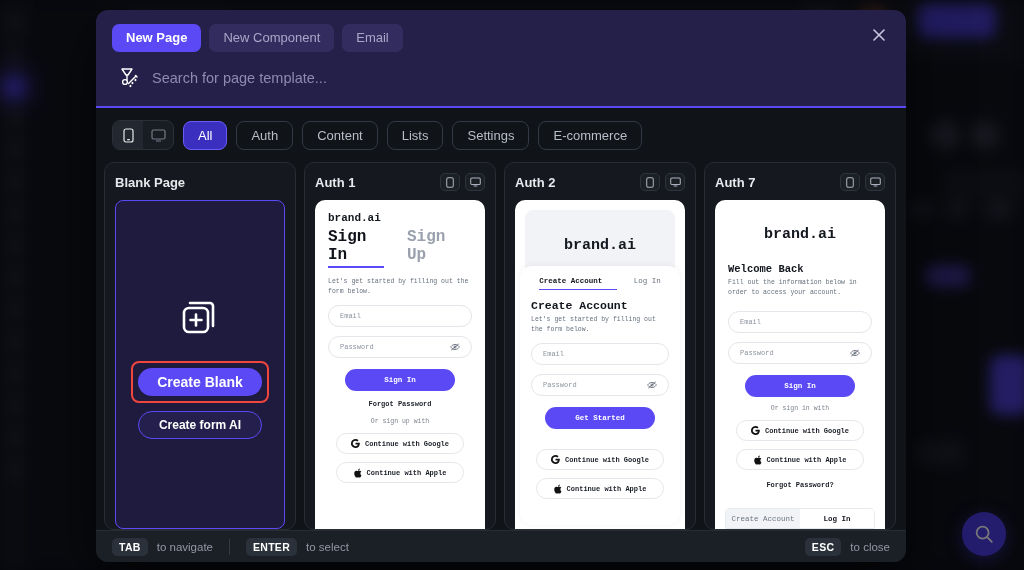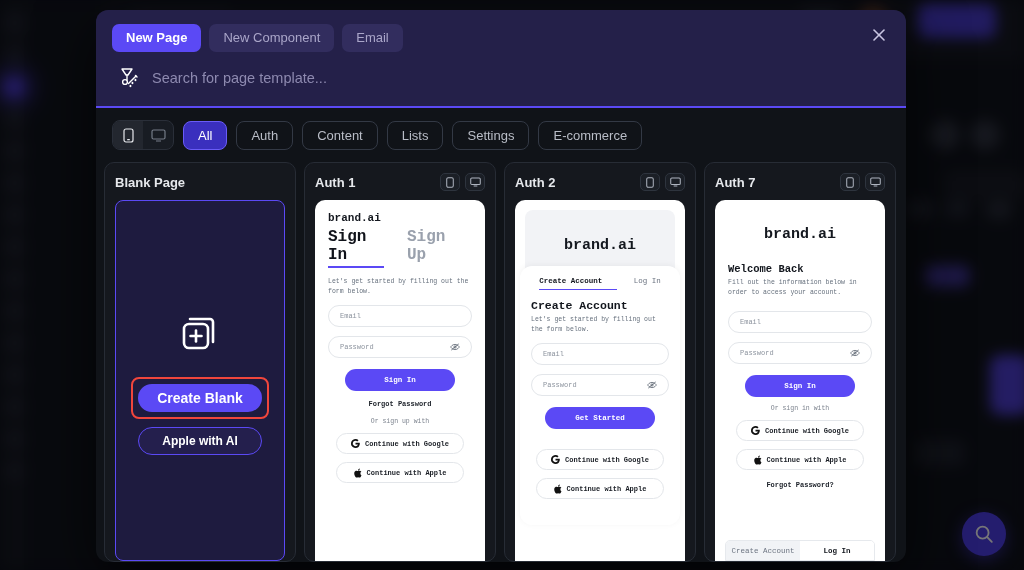--- a/index.html
+++ b/index.html
@@ -295,21 +295,21 @@
             <svg width="48" height="48" viewBox="0 0 48 48" fill="none" stroke="#ffffff" stroke-width="2.6" stroke-linecap="round" stroke-linejoin="round">
               <path d="M14 12 h20 a3 3 0 0 1 3 3 v20"></path>
               <rect x="8" y="17" width="24" height="24" rx="5"></rect>
               <line x1="20" y1="23.5" x2="20" y2="34.5"></line>
               <line x1="14.5" y1="29" x2="25.5" y2="29"></line>
             </svg>
           </span>
           <div class="sel-ring">
             <button class="btn-primary">Create Blank</button>
           </div>
-          <button class="btn-outline">Apple with AI</button>
+          <button class="btn-outline">Create form AI</button>
         </div>
       </div>
 
       <div class="tcard">
         <div class="tcard-head">
           <span class="tcard-title">Auth 1</span>
           <span class="tcard-devices">
             <span class="tdev">
               <svg width="8" height="11" viewBox="0 0 11 15" fill="none" stroke="#aeb4bf" stroke-width="1.4">
                   <rect x="1" y="1" width="9" height="13" rx="2"></rect>
@@ -487,15 +487,25 @@
           </div>
           <div class="bottombar">
             <div class="bb-item off">Create Account</div>
             <div class="bb-item on">Log In</div>
           </div>
         </div>
       </div>
 
     </div>
 
+    <div class="footer">
+      <span class="key">TAB</span>
+      <span class="fhint">to navigate</span>
+      <span class="fsep"></span>
+      <span class="key">ENTER</span>
+      <span class="fhint">to select</span>
+      <span class="spacer"></span>
+      <span class="key">ESC</span>
+      <span class="fhint">to close</span>
+    </div>
 
   </div>
 </div>
 
 </body></html>

